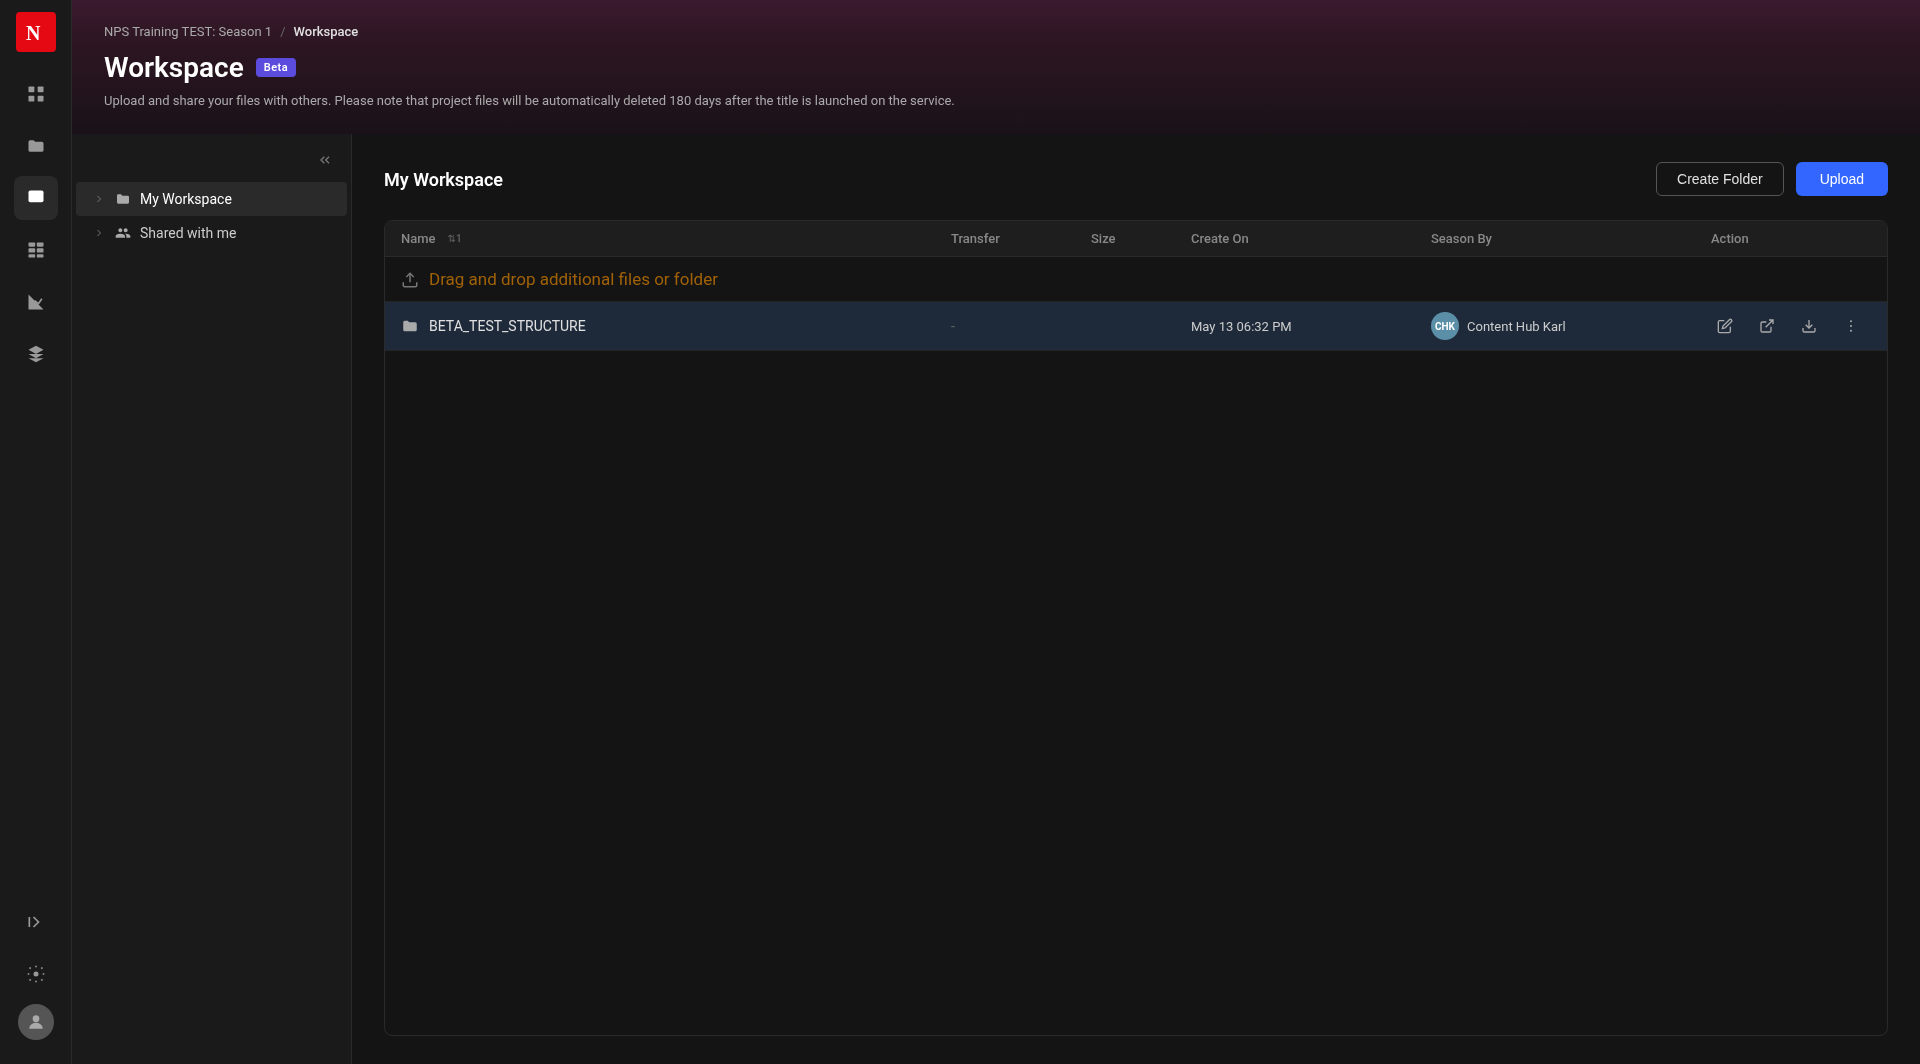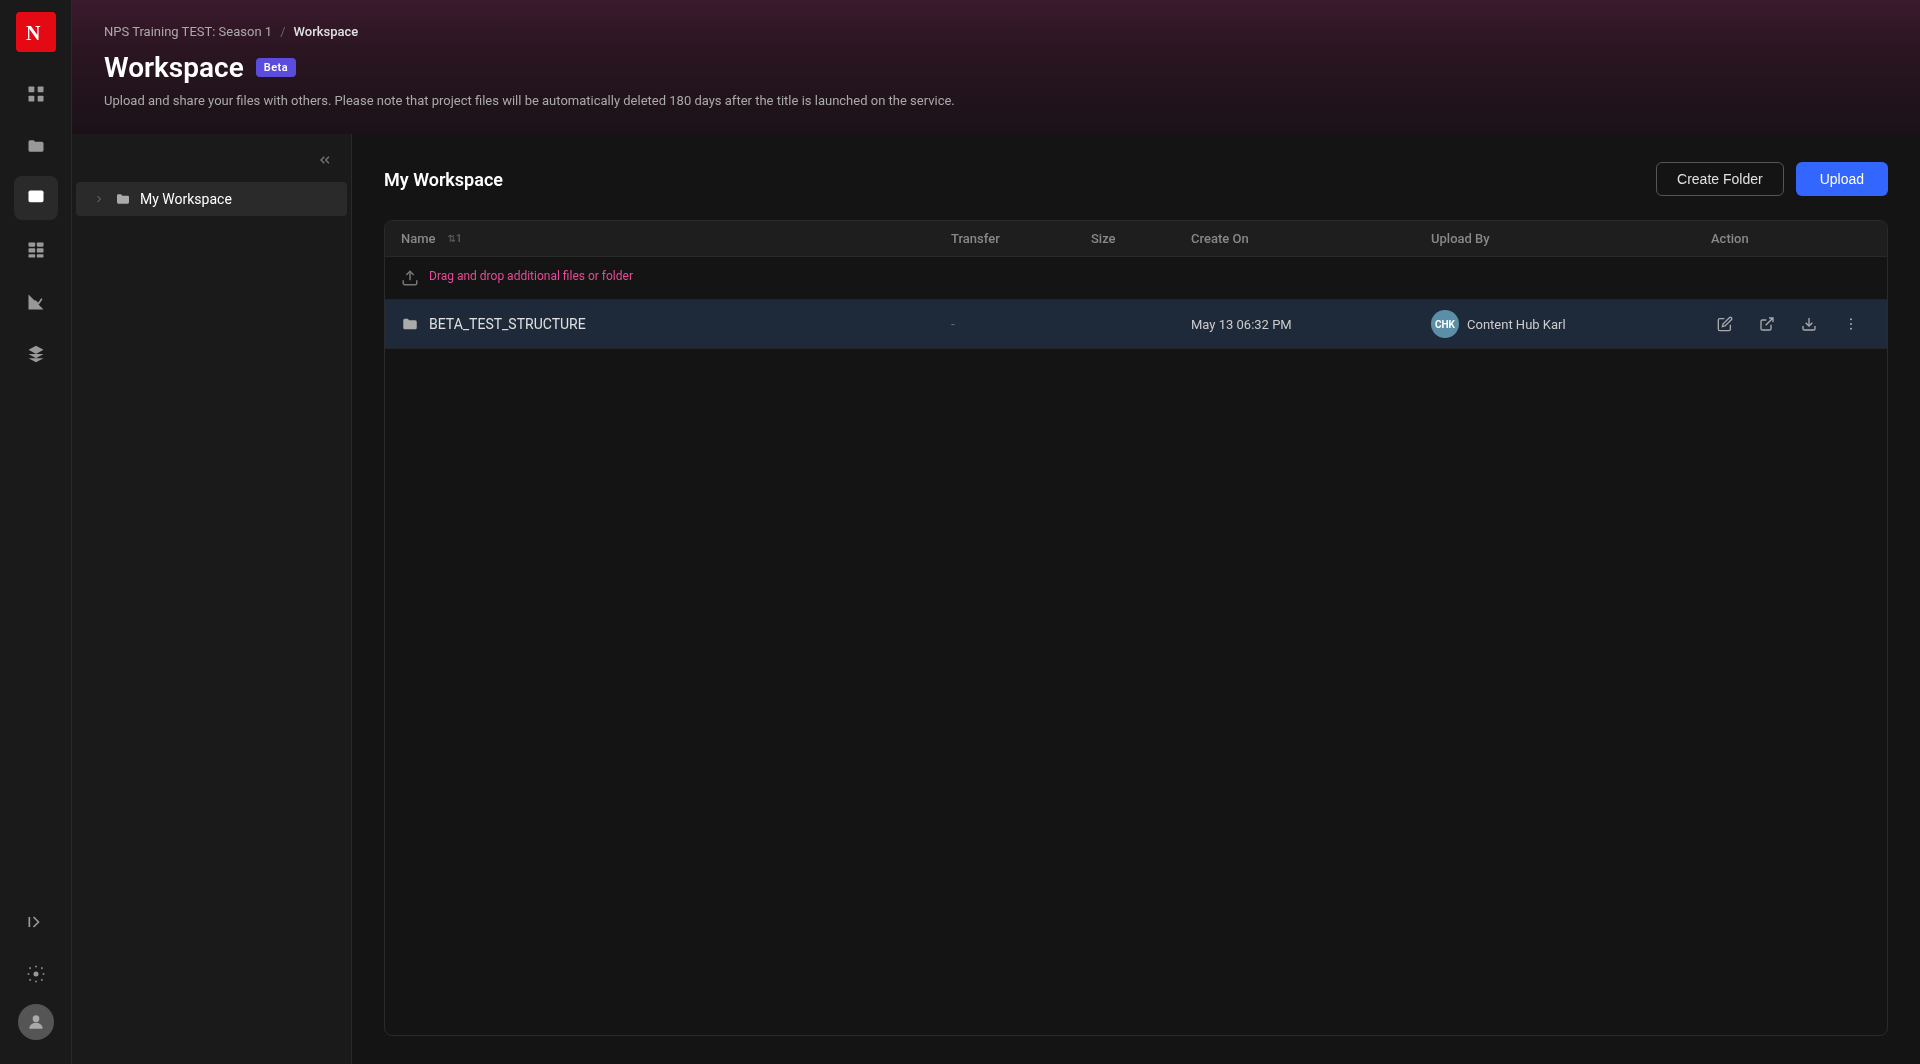--- a/index.html
+++ b/index.html
@@ -278,26 +278,26 @@
       gap: 12px;
     }
 
     .sort-icon {
       font-size: 10px;
       color: #666;
     }
 
     .drag-drop-row {
       display: flex;
-      align-items: flex-start;
+      align-items: flex-end;
       gap: 10px;
       padding: 12px 16px;
       border-bottom: 1px solid #252525;
-      color: #ec4899;
-      font-size: 12px;
+      color: #a16207;
+      font-size: 17px;
     }
 
     .table-row {
       display: grid;
       grid-template-columns: 1fr 140px 100px 240px 280px 160px;
       padding: 10px 16px;
       border-bottom: 1px solid #252525;
       align-items: center;
       background: #1e2a3a;
       font-size: 14px;
@@ -487,20 +487,33 @@
             </svg>
         </span>
         <span class="item-icon">
           <svg width="16" height="16" viewBox="0 0 24 24" fill="currentColor">
               <path d="M3 7a2 2 0 012-2h4l2 2h8a2 2 0 012 2v8a2 2 0 01-2 2H5a2 2 0 01-2-2V7z"></path>
             </svg>
         </span>
         <span>My Workspace</span>
       </div>
 
+      <div class="sidebar-item">
+        <span class="chevron">
+          <svg width="12" height="12" viewBox="0 0 24 24" fill="none" stroke="currentColor" stroke-width="2">
+              <path d="M9 18l6-6-6-6"></path>
+            </svg>
+        </span>
+        <span class="item-icon">
+          <svg width="16" height="16" viewBox="0 0 24 24" fill="currentColor">
+              <path d="M16 11c1.66 0 2.99-1.34 2.99-3S17.66 5 16 5c-1.66 0-3 1.34-3 3s1.34 3 3 3zm-8 0c1.66 0 2.99-1.34 2.99-3S9.66 5 8 5C6.34 5 5 6.34 5 8s1.34 3 3 3zm0 2c-2.33 0-7 1.17-7 3.5V19h14v-2.5c0-2.33-4.67-3.5-7-3.5zm8 0c-.29 0-.62.02-.97.05 1.16.84 1.97 1.97 1.97 3.45V19h6v-2.5c0-2.33-4.67-3.5-7-3.5z"></path>
+            </svg>
+        </span>
+        <span>Shared with me</span>
+      </div>
     </div>
 
     <div class="workspace-panel">
       <div class="workspace-header">
         <h2 class="workspace-title">My Workspace</h2>
         <div class="workspace-actions">
           <button class="btn-create-folder">Create Folder</button>
           <button class="btn-upload">Upload</button>
         </div>
       </div>
@@ -514,21 +527,21 @@
           <div class="col">
             <span>Transfer</span>
           </div>
           <div class="col">
             <span>Size</span>
           </div>
           <div class="col">
             <span>Create On</span>
           </div>
           <div class="col">
-            <span>Upload By</span>
+            <span>Season By</span>
           </div>
           <div class="col">
             <span>Action</span>
           </div>
         </div>
 
         <div class="drag-drop-row">
           <svg width="18" height="18" viewBox="0 0 24 24" fill="none" stroke="#777" stroke-width="2">
             <path d="M21 15v4a2 2 0 01-2 2H5a2 2 0 01-2-2v-4"></path>
             <polyline points="17 8 12 3 7 8"></polyline>

